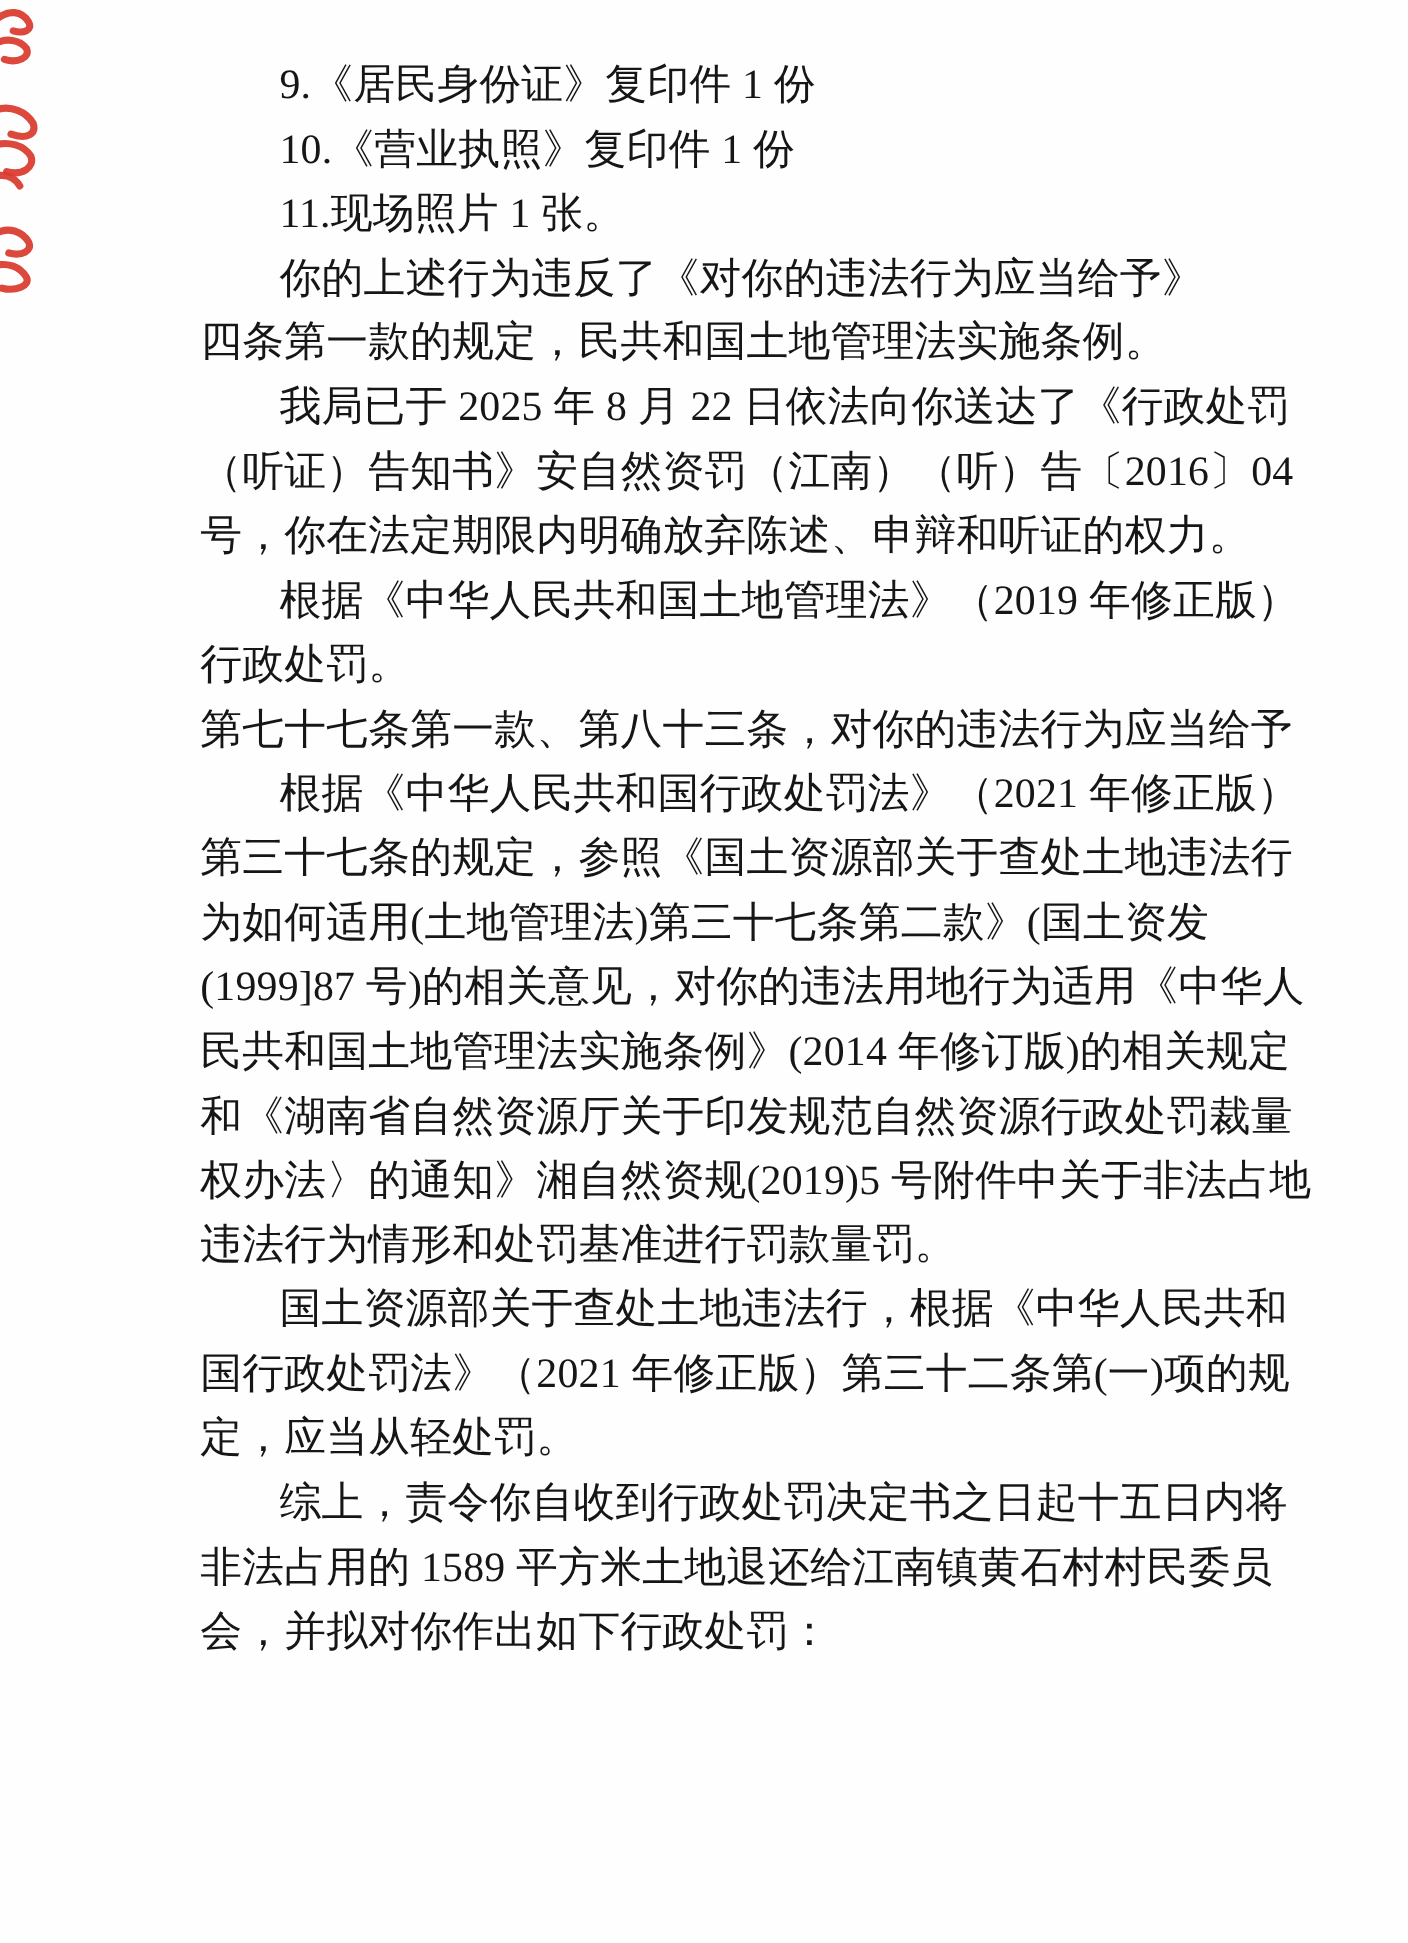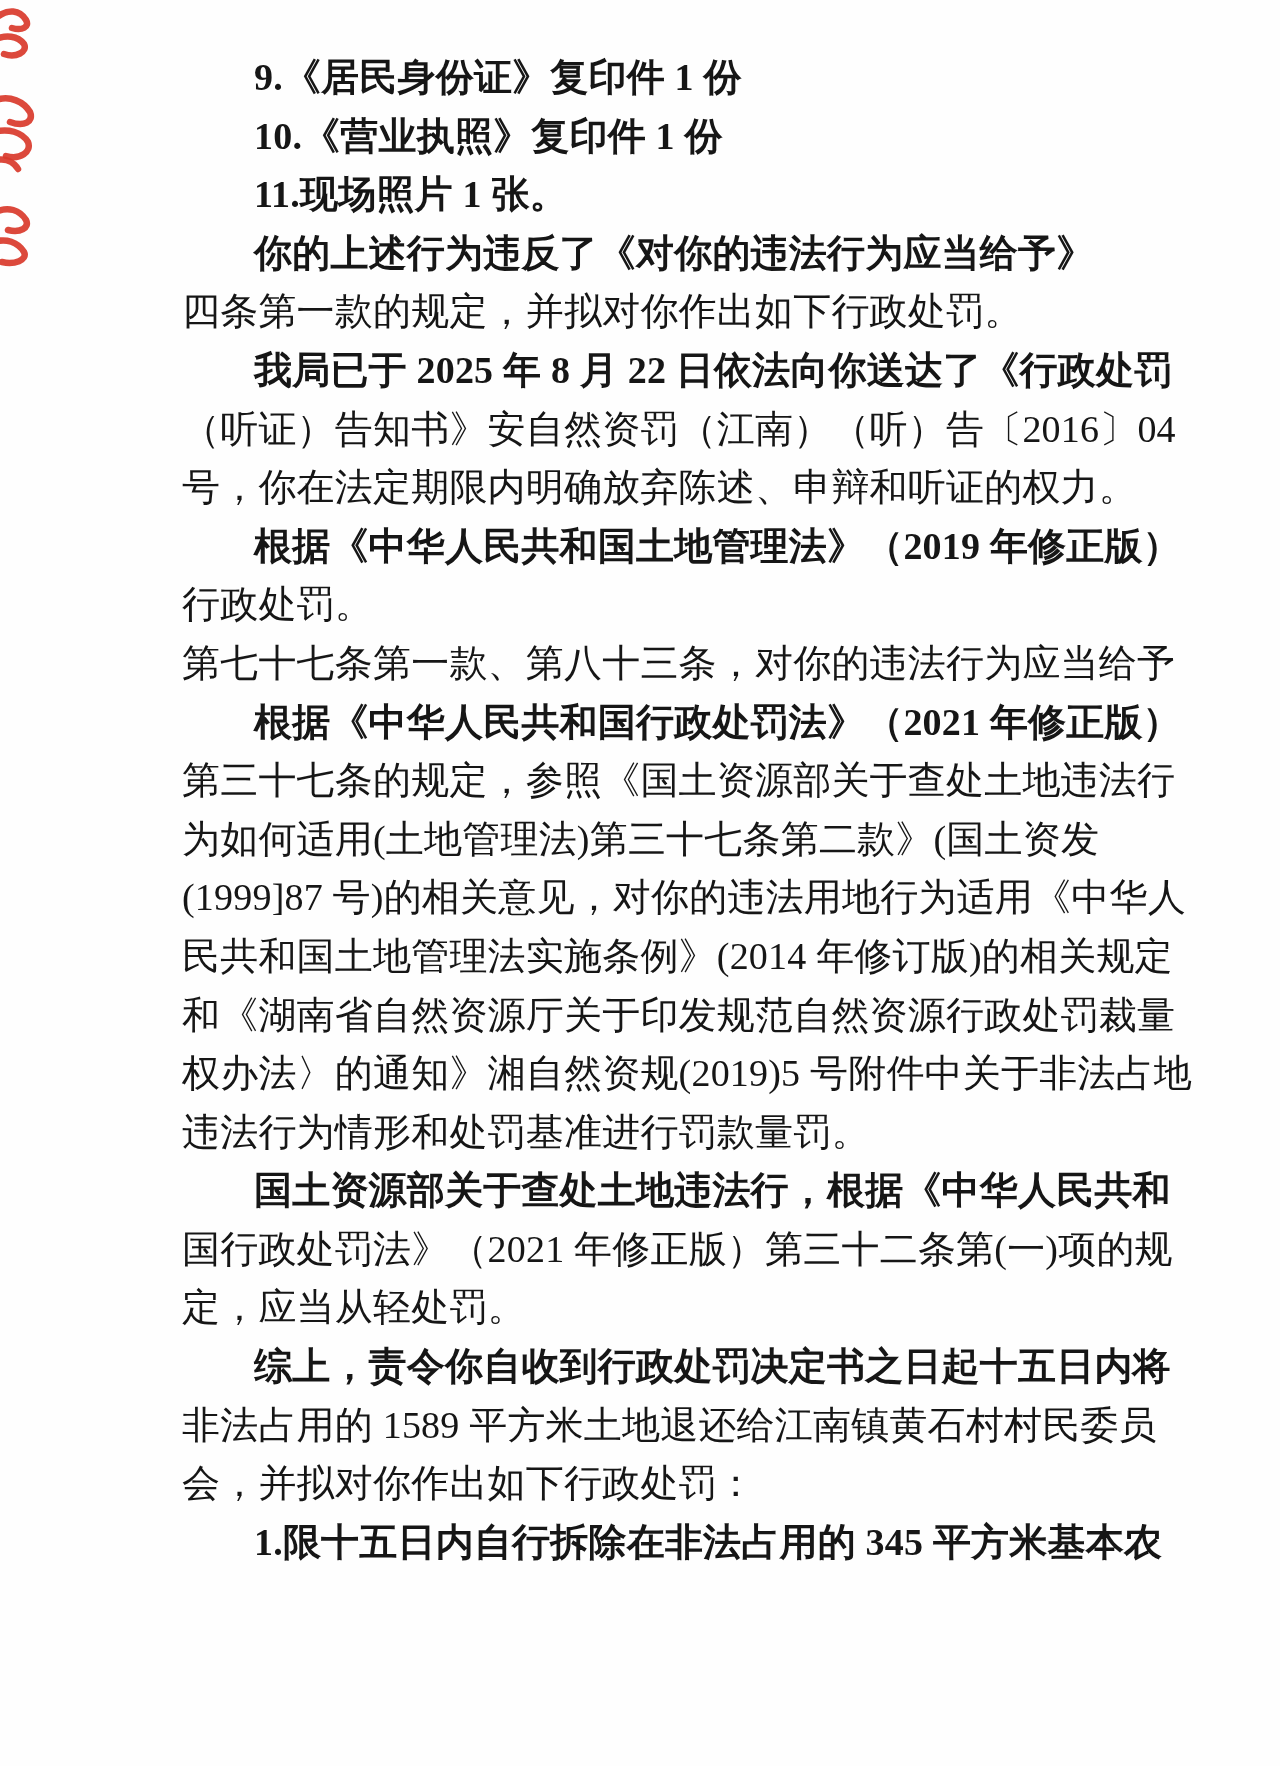--- a/index.html
+++ b/index.html
@@ -25,21 +25,20 @@
   }
   .line {
     height: 58.6px;
     line-height: 58.6px;
     font-size: 38px;
     white-space: nowrap;
     letter-spacing: 0.2px;
   }
   .line.indent {
     padding-left: 72px;
-    font-weight: bold;
   }
   .red-marks {
     position: absolute;
     top: 0;
     left: 0;
     width: 44px;
     height: 280px;
     pointer-events: none;
   }
   .red-marks path {
@@ -65,37 +64,36 @@
     <path d="M -4 212 C 8 206, 20 210, 26 220 C 30 228, 20 233, 8 230"></path>
     <path d="M -6 242 C 6 238, 18 242, 24 252 C 28 260, 14 265, 2 262"></path>
   </svg>
 
   <div class="doc-lines">
 
   <div class="line indent">9.《居民身份证》复印件 1 份</div>
       <div class="line indent">10.《营业执照》复印件 1 份</div>
       <div class="line indent">11.现场照片 1 张。</div>
       <div class="line indent">你的上述行为违反了《对你的违法行为应当给予》</div>
-      <div class="line">四条第一款的规定，并拟对你作出如下行政处罚。</div>
+      <div class="line">四条第一款的规定，民共和国土地管理法实施条例。</div>
       <div class="line indent">我局已于 2025 年 8 月 22 日依法向你送达了《行政处罚</div>
       <div class="line">（听证）告知书》安自然资罚（江南）（听）告〔2016〕04</div>
       <div class="line">号，你在法定期限内明确放弃陈述、申辩和听证的权力。</div>
       <div class="line indent">根据《中华人民共和国土地管理法》（2019 年修正版）</div>
       <div class="line">行政处罚。</div>
       <div class="line">第七十七条第一款、第八十三条，对你的违法行为应当给予</div>
       <div class="line indent">根据《中华人民共和国行政处罚法》（2021 年修正版）</div>
       <div class="line">第三十七条的规定，参照《国土资源部关于查处土地违法行</div>
       <div class="line">为如何适用(土地管理法)第三十七条第二款》(国土资发</div>
       <div class="line">(1999]87 号)的相关意见，对你的违法用地行为适用《中华人</div>
       <div class="line">民共和国土地管理法实施条例》(2014 年修订版)的相关规定</div>
       <div class="line">和《湖南省自然资源厅关于印发规范自然资源行政处罚裁量</div>
       <div class="line">权办法〉的通知》湘自然资规(2019)5 号附件中关于非法占地</div>
       <div class="line">违法行为情形和处罚基准进行罚款量罚。</div>
       <div class="line indent">国土资源部关于查处土地违法行，根据《中华人民共和</div>
       <div class="line">国行政处罚法》（2021 年修正版）第三十二条第(一)项的规</div>
       <div class="line">定，应当从轻处罚。</div>
       <div class="line indent">综上，责令你自收到行政处罚决定书之日起十五日内将</div>
       <div class="line">非法占用的 1589 平方米土地退还给江南镇黄石村村民委员</div>
       <div class="line">会，并拟对你作出如下行政处罚：</div>
-      <div class="line indent">1.限十五日内自行拆除在非法占用的 345 平方米基本农</div>
     </div>
 
 </div>
 
 </body></html>

